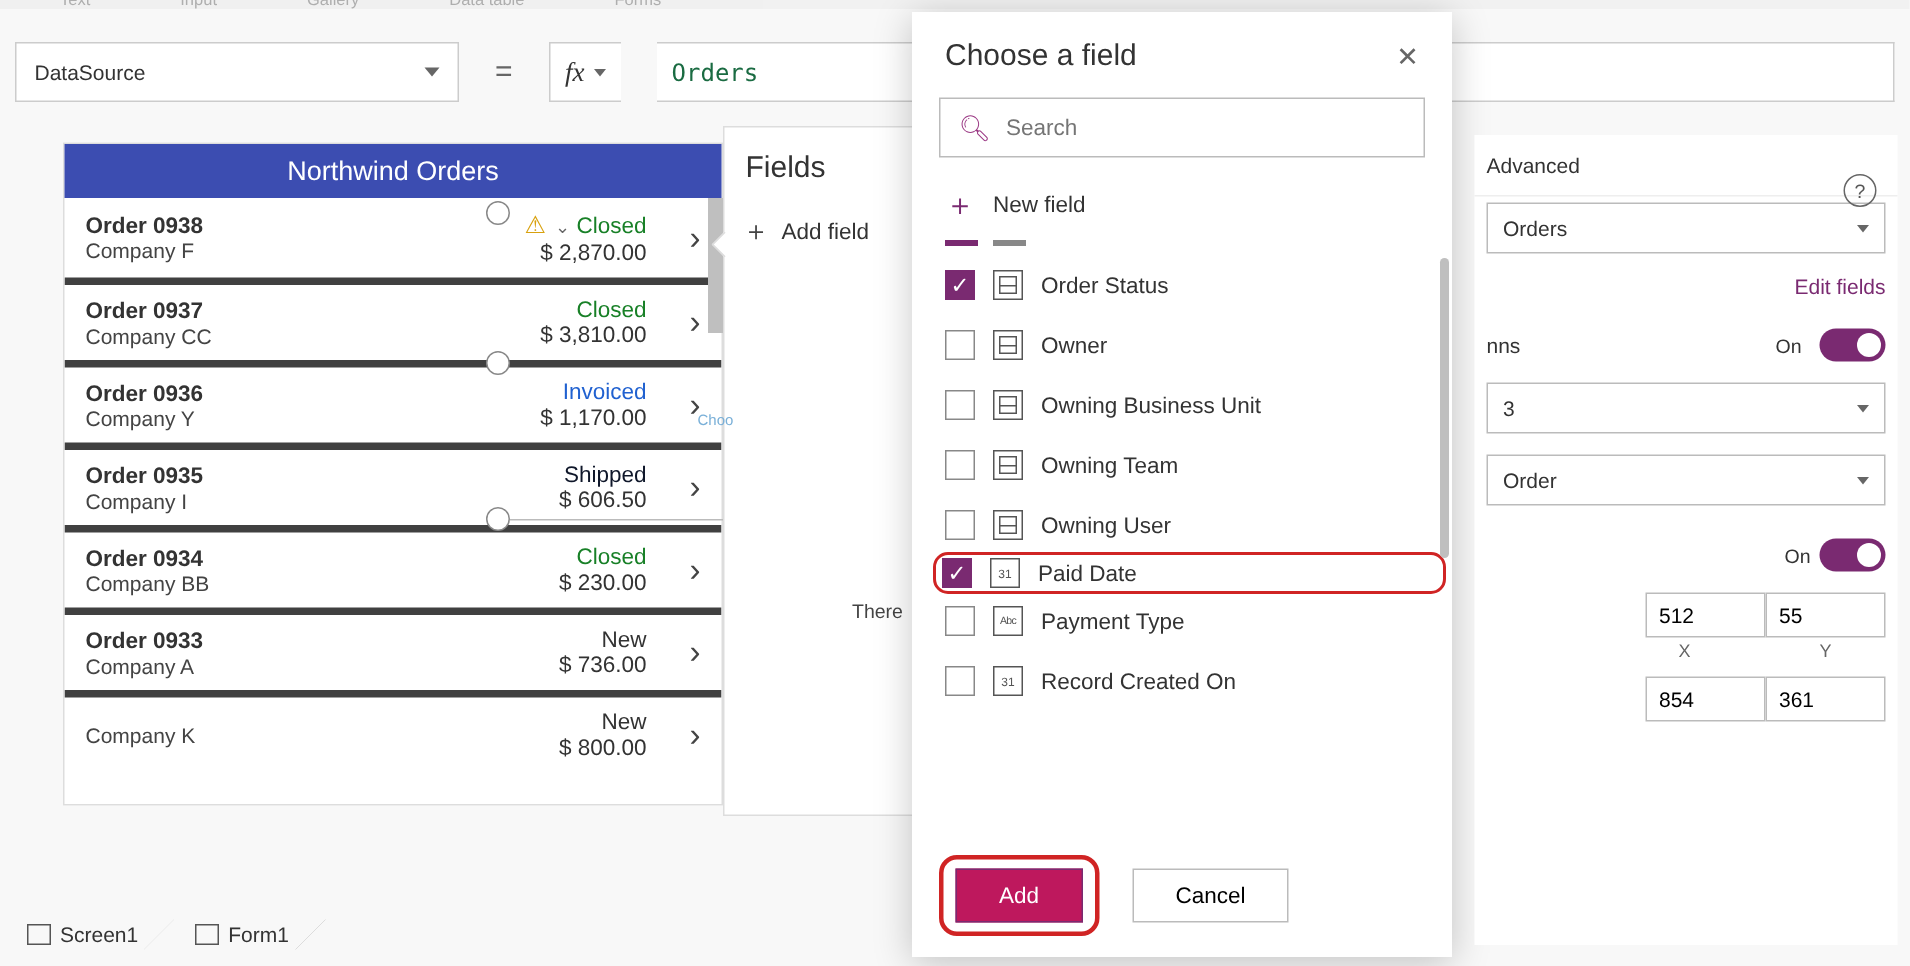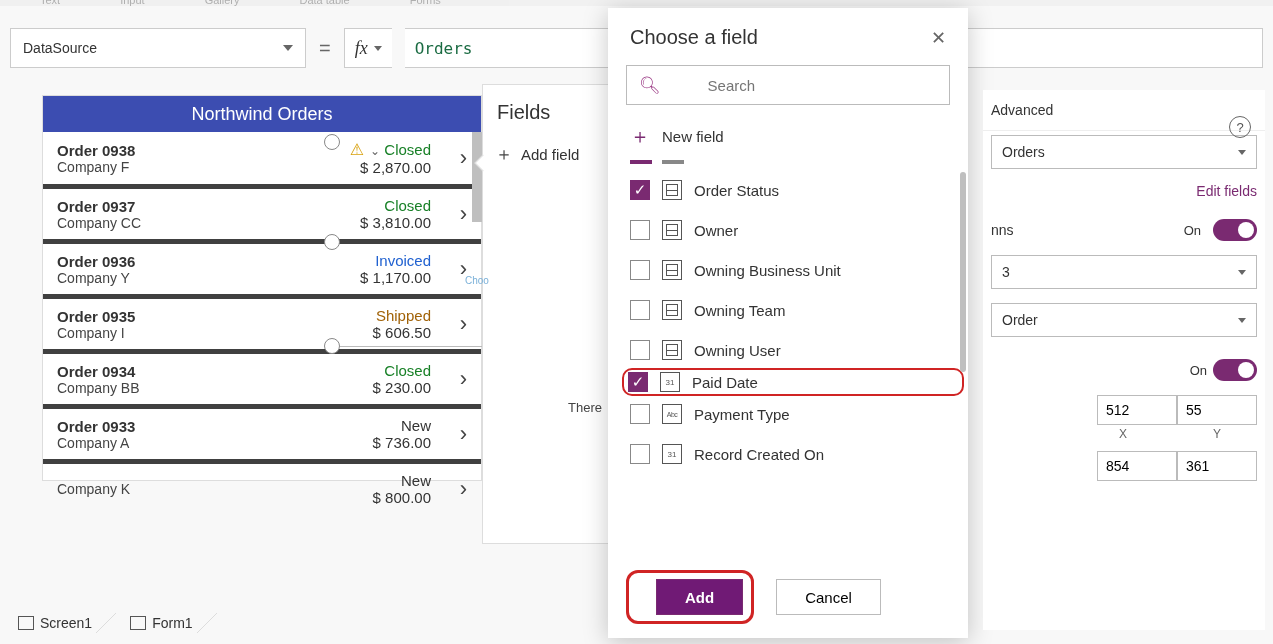--- a/index.html
+++ b/index.html
@@ -3,40 +3,40 @@
 <meta charset="utf-8">
 <style>
 * { box-sizing: border-box; margin: 0; padding: 0; font-family: "Segoe UI", Arial, sans-serif; }
 body { background: #f8f8f8; width: 1273px; height: 644px; overflow: hidden; position: relative; font-size: 14px; color: #333; }
 
 
 .ribbon { height: 6px; width: 100%; position: absolute; top: 0; left: 0; background: #e8e8e8; display: flex; gap: 60px; padding-left: 40px; opacity: .45; align-items: flex-end; font-size: 11px; color: #555;}
 .ribbon span { display: inline-flex; align-items: center; gap:4px;}
 
 
-.formula-row { position: absolute; top: 28px; left: 10px; right: 10px; display: flex; align-items: center; gap: 13px; }
+.formula-row { position: absolute; top: 28px; left: 10px; right: 10px; display: flex; align-items: center; gap: 24px; }
 .prop-dd { width: 296px; height: 40px; border: 1px solid #ccc; background: #fff; display: flex; align-items: center; padding: 0 12px; justify-content: space-between; }
 .equals { font-size: 20px; color: #666; }
 .fx { border: 1px solid #ccc; border-right: none; height: 40px; display: flex; align-items: center; padding: 0 10px; gap: 6px; background: #fff; }
 .fx .it { font-style: italic; font-family: Georgia, serif; font-size: 18px; }
 .formula-val { flex: 1; border: 1px solid #ccc; border-left:none; height: 40px; display: flex; align-items: center; padding: 0 10px; font-family: Consolas, monospace; font-size: 16px; color: #1a6b42; background: #fff;}
 
 
-.canvas { position: absolute; top: 95px; left: 42px; width: 440px; height: 386px; background: #fff; border: 1px solid #ddd;}
+.canvas { position: absolute; top: 95px; left: 42px; width: 440px; height: 442px; background: #fff; border: 1px solid #ddd;}
 .canvas-title { background: #3c4db1; color: #fff; height: 36px; display: flex; align-items: center; justify-content: center; font-size: 18px;}
 .order-list { overflow: hidden; }
 .order-item { border-top: 5px solid #404040; padding: 8px 14px; display: grid; grid-template-columns: 1fr auto 30px; align-items: center; gap: 6px;}
 .order-item:first-child { border-top: none;}
 .order-item .l1 { font-weight: 600; font-size: 15px;}
 .order-item .l2 { color: #444; font-size: 14px;}
 .order-item .status { text-align: right; font-size: 15px;}
 .order-item .price { text-align: right; font-size: 15px;}
 .status.closed { color: #188027;}
 .status.invoiced { color: #2061d0;}
-.status.shipped { color: #a16207;}
+.status.shipped { color: #0f172a;}
 .status.new { color: #333;}
 .chev-r { font-size: 22px; color: #444; text-align: right;}
 .warn { color: #d8a10e; font-size: 16px; margin-right: 4px;}
 .dd-sm { font-size: 12px; color: #666; margin-left:2px;}
 
 
 .handle { width: 16px; height: 16px; border: 1px solid #888; border-radius: 50%; background: #fff; position: absolute; }
 
 
 .fields-panel { position: absolute; top: 84px; left: 482px; width: 128px; height: 460px; background: #fff; border: 1px solid #ddd;}
@@ -46,41 +46,41 @@
 .fields-callout { position: absolute; left: -6px; top: 72px; width: 12px; height: 12px; background: #fff; border-left:1px solid #ddd; border-bottom:1px solid #ddd; transform: rotate(45deg);}
 .hint-text{ position:absolute; left:-18px; top:190px; font-size:10px; color:#7ab0d8; }
 .notext{ font-size:13px; color:#444; position:absolute; left:85px; top:315px; }
 
 
 .dialog { position: absolute; top: 8px; left: 608px; width: 360px; height: 630px; background: #fff; box-shadow: 0 4px 24px rgba(0,0,0,.22);}
 .dialog-hd { display: flex; justify-content: space-between; align-items: center; padding: 18px 22px 10px;}
 .dialog-hd h2 { font-weight: 400; font-size: 20px;}
 .close-x { font-size: 18px; color: #666; cursor: pointer; }
 .search { margin: 6px 18px 10px; border: 1px solid #bbb; height: 40px; display: flex; align-items: center; padding: 0 12px; gap: 10px;}
-.search input { border: none; outline: none; flex: 1; font-size: 15px; margin-left: 37px; }
+.search input { border: none; outline: none; flex: 1; font-size: 15px; }
 .search .mag { color: #9b3a85; font-size: 17px;}
 .new-field { display: flex; align-items: center; gap: 12px; padding: 8px 22px; color: #333; font-size: 15px;}
 .new-field .plus { color: #7a2a71; font-size: 20px; font-weight: 300;}
 .mini-bar { display:flex; gap:10px; padding:2px 22px 6px;}
 .mini-bar span{ width:22px; height:4px; background:#7a2a71; display:inline-block;}
 .mini-bar span:nth-child(2){ background:#888;}
 .field-list { overflow-y: auto; height: 380px; padding: 0 8px 0 18px; position:relative;}
 .field-row { display: flex; align-items: center; gap: 12px; padding: 10px 4px; font-size: 15px;}
 .chk { width: 20px; height: 20px; border: 1px solid #888; display: inline-flex; align-items: center; justify-content: center; flex-shrink:0;}
 .chk.checked { background: #7a2a71; border-color: #7a2a71; color: #fff; }
 .fld-ico { width: 20px; height: 20px; border: 1.5px solid #555; display:inline-flex; align-items:center; justify-content:center; font-size:10px; color:#555; flex-shrink:0; position:relative;}
 .fld-ico.grid::before{content:"";position:absolute;left:3px;top:3px;right:3px;bottom:3px;border:1px solid #555;}
 .fld-ico.grid::after{content:"";position:absolute;left:3px;right:3px;top:50%;border-top:1px solid #555;}
 .fld-ico.cal::after{content:"31";font-size:8px;}
 .fld-ico.abc::after{content:"Abc";font-size:7px;letter-spacing:-.5px;}
 .hl { border: 2px solid #d02424; border-radius: 10px; padding: 2px 4px; margin: -2px -4px;}
 .dlg-scroll { position:absolute; right:2px; top:2px; width:6px; height:200px; background:#bfbfbf; border-radius:3px;}
 .dialog-ft { position: absolute; bottom: 14px; left: 18px; right: 18px; display: flex; gap: 22px; align-items:center;}
 .btn { height: 36px; padding: 0 28px; font-size: 15px; border: 1px solid #bbb; background: #fff; cursor: pointer;}
-.btn.primary { background: #701a75; border-color: #7a2a71; color: #fff; font-weight: 700; margin-left: 19px;}
+.btn.primary { background: #be185d; border-color: #7a2a71; color: #fff; font-weight: 400;}
 .ft-hl { border: 3px solid #d02424; border-radius: 12px; padding: 6px 8px; display:inline-flex;}
 
 
 .props { position: absolute; top: 90px; right: 8px; width: 282px; height: 540px; background: #fff;}
 .props .tab { padding: 12px 0 12px 8px; color: #333; border-bottom:1px solid #eee;}
 .lbl-row{ display:flex; justify-content:space-between; align-items:center; padding: 10px 8px;}
 .select { border: 1px solid #bbb; height: 34px; display: flex; align-items: center; justify-content: space-between; padding: 0 10px; margin: 4px 8px;}
 .select.disabled{ color:#aaa; border-color:#ddd;}
 .link { color: #7a2a71; font-size: 14px;}
 .toggle { width: 44px; height: 22px; border-radius: 11px; background: #7a2a71; position: relative;}

